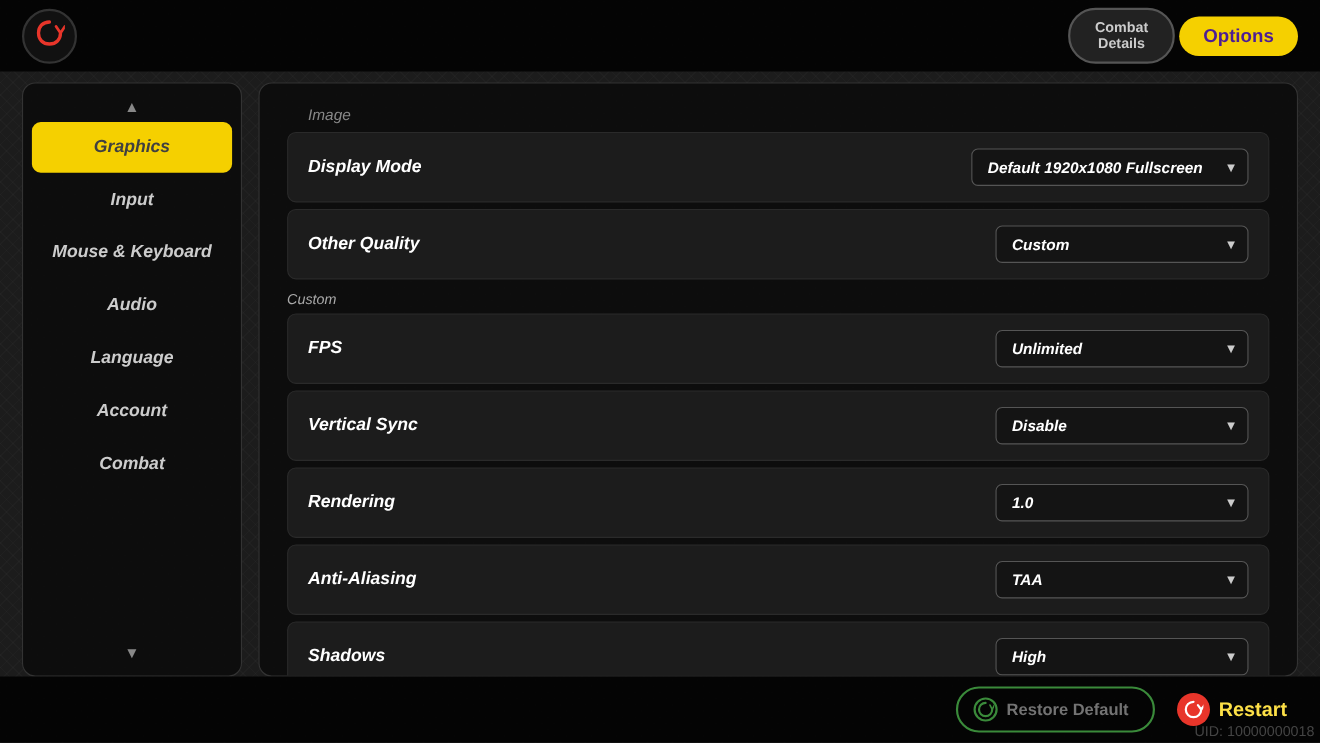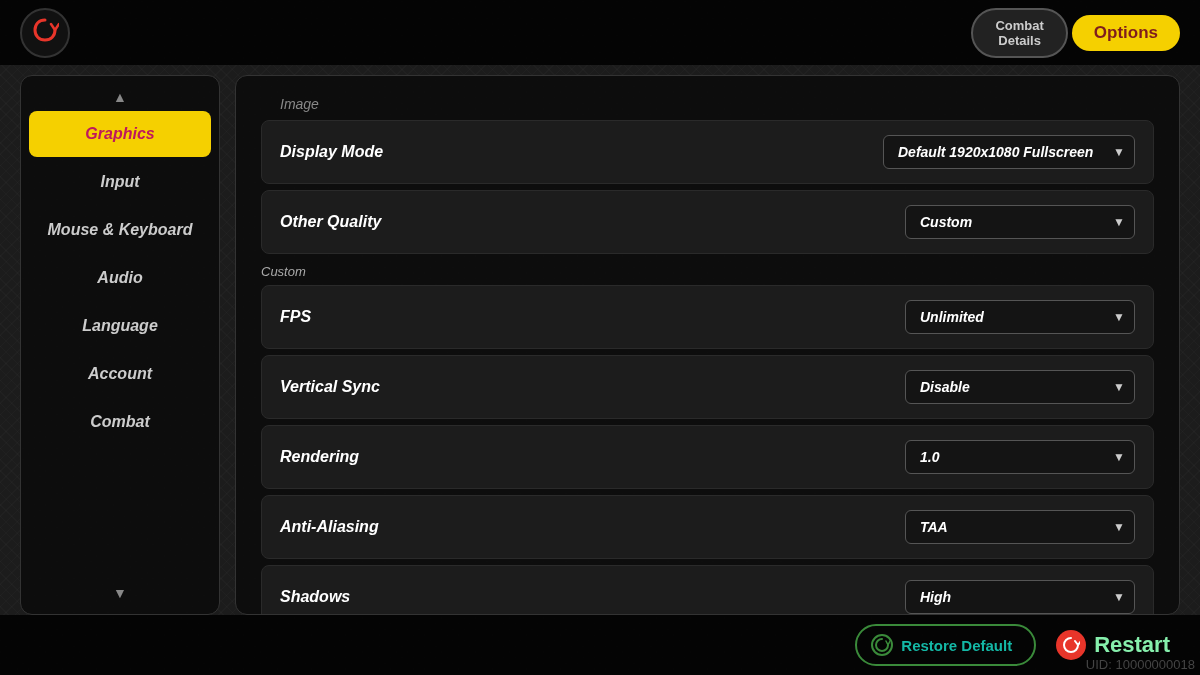--- a/index.html
+++ b/index.html
@@ -80,21 +80,21 @@
       font-size: 15px;
       font-weight: bold;
       cursor: pointer;
       white-space: nowrap;
     }
 
     .tab-options {
       background: #f5d000;
       border-radius: 25px;
       padding: 8px 22px;
-      color: #7f1d1d;
+      color: #4c1d95;
       font-size: 17px;
       font-weight: bold;
       cursor: pointer;
       border: none;
     }
 
     
     .main-layout {
       position: absolute;
       top: 75px;
@@ -135,21 +135,21 @@
       font-size: 16px;
       font-weight: bold;
       font-style: italic;
       border-radius: 8px;
       margin: 1px 8px;
       width: calc(100% - 16px);
     }
 
     .sidebar-item.active {
       background: #f5d000;
-      color: #be185d;
+      color: #404040;
       border-radius: 8px;
       text-align: center;
     }
 
     
     .content-panel {
       flex: 1;
       background: rgba(10,10,10,0.85);
       border-radius: 12px;
       border: 1px solid #333;
@@ -233,21 +233,21 @@
       align-items: center;
       justify-content: flex-end;
       padding: 0 30px;
       gap: 20px;
     }
 
     .btn-restore {
       background: transparent;
       border: 2px solid #3a8a3a;
       border-radius: 25px;
-      color: #14b8a6;
+      color: #737373;
       font-size: 15px;
       font-weight: bold;
       padding: 8px 22px 8px 14px;
       cursor: pointer;
       display: flex;
       align-items: center;
       gap: 8px;
     }
 
     .btn-restore-icon {
@@ -258,22 +258,22 @@
       display: flex;
       align-items: center;
       justify-content: center;
       color: #3a8a3a;
       font-size: 12px;
     }
 
     .btn-restart {
       background: transparent;
       border: none;
-      color: #86efac;
-      font-size: 22px;
+      color: #fde047;
+      font-size: 18px;
       font-weight: bold;
       cursor: pointer;
       display: flex;
       align-items: center;
       gap: 8px;
     }
 
     .btn-restart-icon {
       width: 30px;
       height: 30px;

